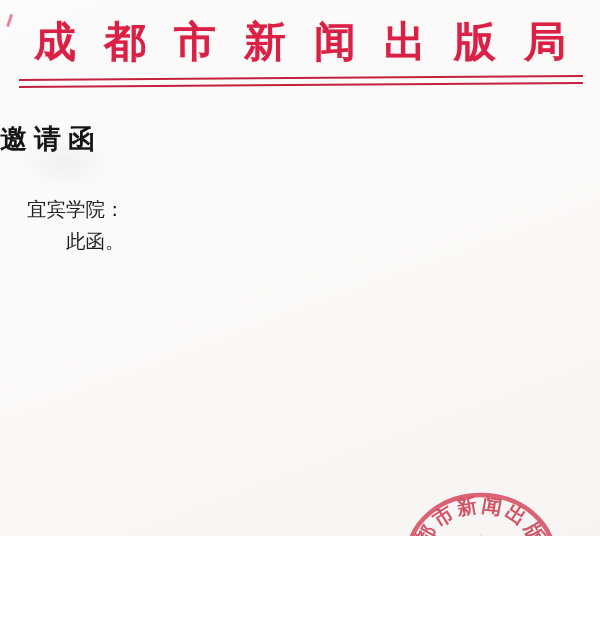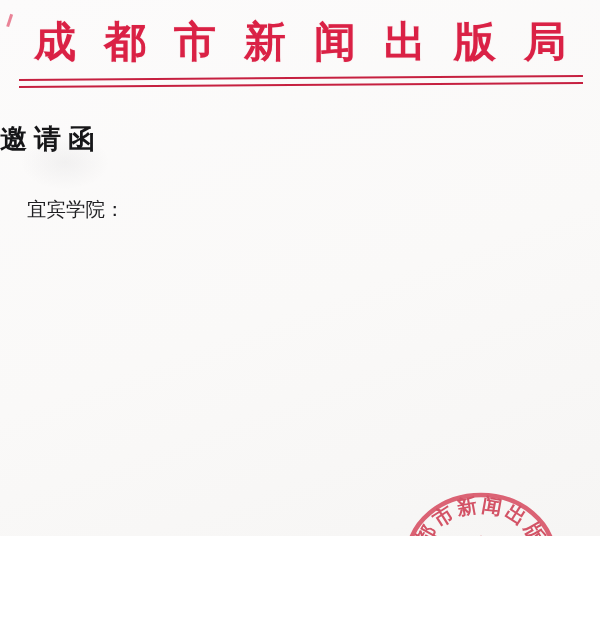--- a/index.html
+++ b/index.html
@@ -120,20 +120,21 @@
   <div class="smudge b"></div>
 
   <div class="letterhead">成都市新闻出版局</div>
 
   <div class="rule"></div>
 
   <h1 class="title">邀请函</h1>
 
   <div class="body">
     <p class="salutation">宜宾学院：</p>
+    <p class="para">此函。</p>
   </div>
 
   <div class="closing">
     <div class="sig">成都市新闻出版局</div>
     <div class="date">2024 年 4 月 19 日</div>
   </div>
 
   <svg class="seal" viewBox="0 0 170 150" aria-hidden="true">
     <defs>
       <path id="sealTopArc" d="M 38.2 97.5 A 54 45 0 1 1 131.8 97.5" fill="none"></path>

